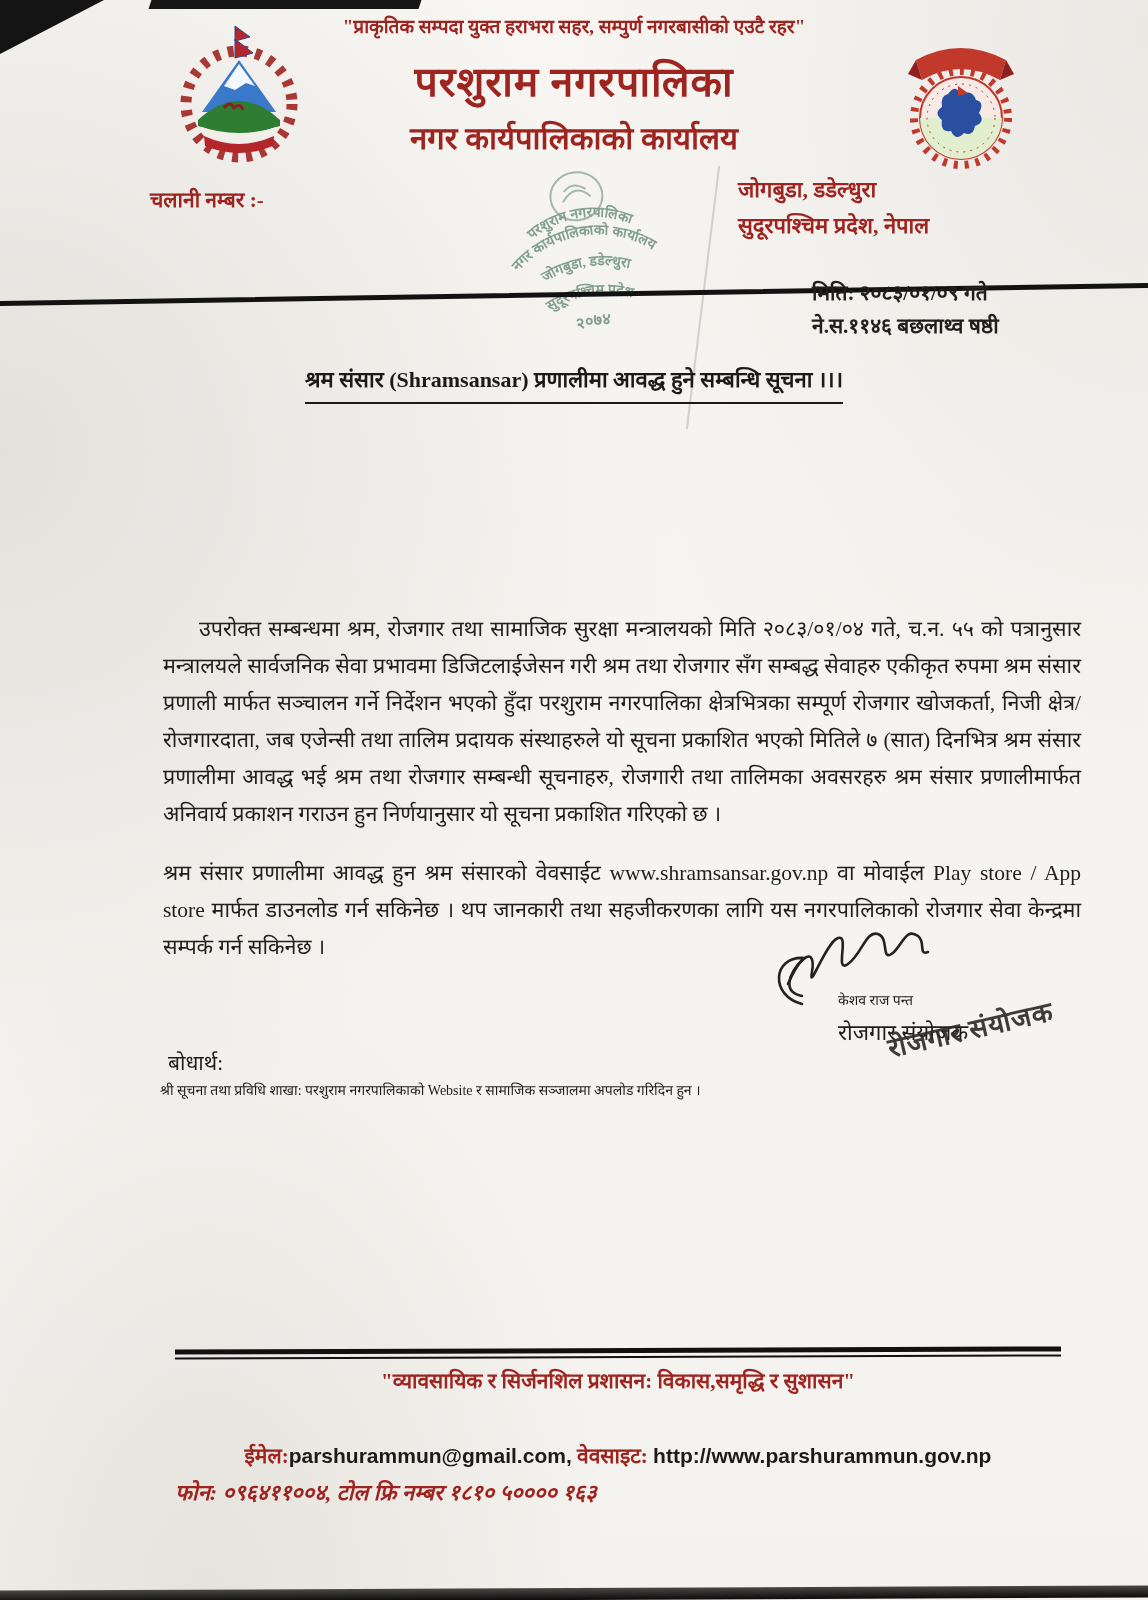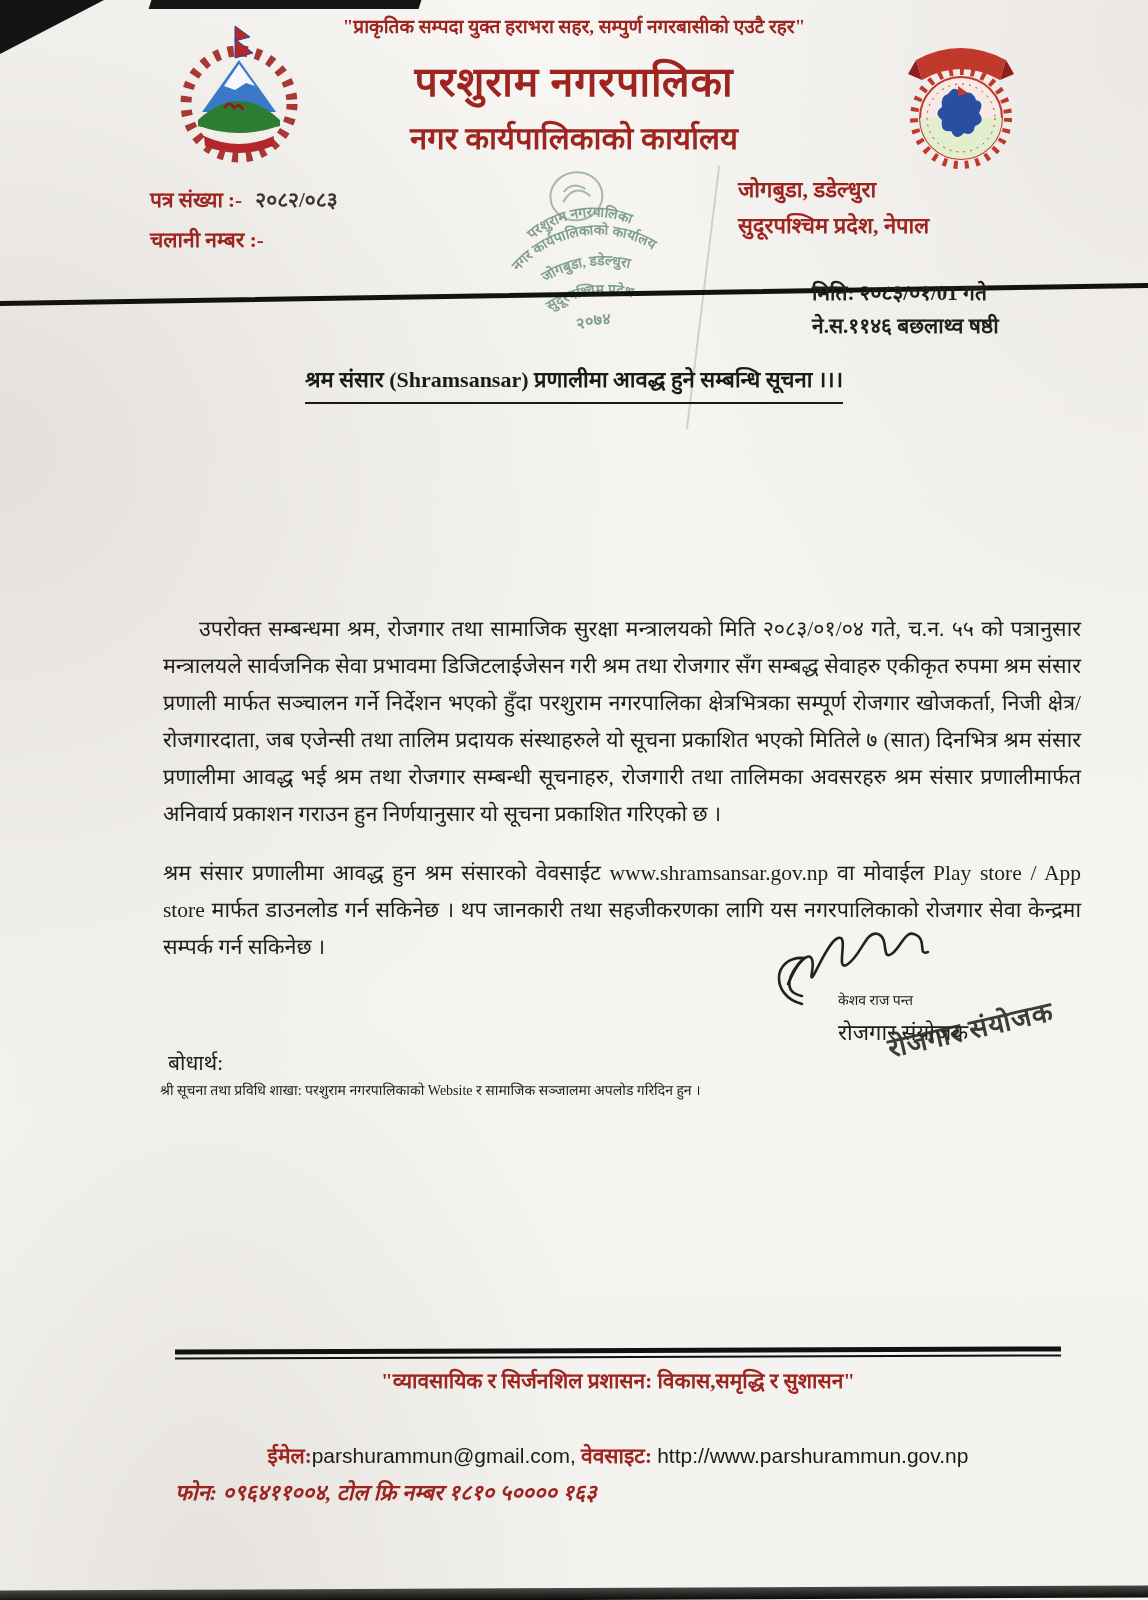--- a/index.html
+++ b/index.html
@@ -72,21 +72,21 @@
 
   
   .footer-rule{position:absolute;top:1348px;left:175px;width:886px;height:3px;
     border-top:5px solid #111;border-bottom:2px solid #111;transform:rotate(-.2deg);}
   .footer-motto{position:absolute;top:1366px;left:175px;width:886px;text-align:center;
     font-size:21px;font-weight:700;}
   .footer-phone{position:absolute;top:1476px;left:175px;width:886px;text-align:left;
     font-size:22px;font-weight:700;font-style:italic;}
   .footer-contact{position:absolute;top:1441px;left:175px;width:886px;text-align:center;
     font-size:21px;font-weight:700;}
-  .footer-contact .latin{color:#1d1b19;font-family:"Liberation Sans","DejaVu Sans",sans-serif;font-weight:400;}
+  .footer-contact .latin{color:#1d1b19;font-family:"Liberation Sans","DejaVu Sans",sans-serif;font-weight:700;}
 </style>
 </head>
 <body>
 
 <div class="page">
 
   <div class="corner-artifact"></div>
   <div class="top-strip"></div>
   <div class="fold-line"></div>
 
@@ -117,24 +117,20 @@
       <circle cx="63" cy="88" r="47" fill="none" stroke="#c0392b" stroke-width="8" stroke-dasharray="4 7"></circle>
       <circle cx="63" cy="88" r="41" fill="#f6e9e6" stroke="#c0392b" stroke-width="2"></circle>
       <path d="M22,88 A41,41 0 0 0 104,88 Z" fill="#e2efcf"></path>
       <path d="M50,64 q8,-11 13,1 q11,-7 15,5 q9,2 3,13 q7,9 -4,13 q-2,11 -11,7 q-8,9 -13,-2 q-11,2 -9,-11 q-9,-7 0,-13 q-2,-11 6,-13 Z" fill="#2a4fa0"></path>
       <path d="M60,56 L70,63 L60,66 Z" fill="#c0392b"></path>
       <circle cx="63" cy="88" r="34" fill="none" stroke="#c0392b" stroke-width="1" stroke-dasharray="2 5"></circle>
     </svg>
   </div>
 
   <div class="meta-left maroon">
-    <div>
-      <span>पत्र संख्या :-</span>
-      <span class="val">२०८२/०८३</span>
-    </div>
     <div>
       <span>चलानी नम्बर :-</span>
     </div>
   </div>
 
   <div class="office-stamp">
     <svg viewBox="0 0 200 205" width="200" height="205" style="transform:rotate(-8deg);">
       <defs>
         <path id="sArc1" d="M 42,92 A 95,95 0 0 1 162,90"></path>
         <path id="sArc2" d="M 30,118 A 105,105 0 0 1 174,115"></path>
@@ -155,21 +151,21 @@
   </div>
 
   <div class="meta-right maroon">
     <div>जोगबुडा, डडेल्धुरा</div>
     <div>सुदूरपश्चिम प्रदेश, नेपाल</div>
   </div>
 
   <div class="header-rule"></div>
 
   <div class="date-block">
-    <div>मिति: २०८३/०१/01 गते</div>
+    <div>मिति: २०८३/०१/०९ गते</div>
     <div>ने.स.११४६ बछलाथ्व षष्ठी</div>
   </div>
 
   <div class="subject">
     <span>श्रम संसार (Shramsansar) प्रणालीमा आवद्ध हुने सम्बन्धि सूचना ।।।</span>
   </div>
 
 
   <div class="para para1">उपरोक्त सम्बन्धमा श्रम, रोजगार तथा सामाजिक सुरक्षा मन्त्रालयको मिति २०८३/०१/०४ गते, च.न. ५५ को पत्रानुसार मन्त्रालयले सार्वजनिक सेवा प्रभावमा डिजिटलाईजेसन गरी श्रम तथा रोजगार सँग सम्बद्ध सेवाहरु एकीकृत रुपमा श्रम संसार प्रणाली मार्फत सञ्चालन गर्ने निर्देशन भएको हुँदा परशुराम नगरपालिका क्षेत्रभित्रका सम्पूर्ण रोजगार खोजकर्ता, निजी क्षेत्र/रोजगारदाता, जब एजेन्सी तथा तालिम प्रदायक संस्थाहरुले यो सूचना प्रकाशित भएको मितिले ७ (सात) दिनभित्र श्रम संसार प्रणालीमा आवद्ध भई श्रम तथा रोजगार सम्बन्धी सूचनाहरु, रोजगारी तथा तालिमका अवसरहरु श्रम संसार प्रणालीमार्फत अनिवार्य प्रकाशन गराउन हुन निर्णयानुसार यो सूचना प्रकाशित गरिएको छ ।</div>
   <div class="para para2">श्रम संसार प्रणालीमा आवद्ध हुन श्रम संसारको वेवसाईट www.shramsansar.gov.np वा मोवाईल Play store / App store मार्फत डाउनलोड गर्न सकिनेछ । थप जानकारी तथा सहजीकरणका लागि यस नगरपालिकाको रोजगार सेवा केन्द्रमा सम्पर्क गर्न सकिनेछ ।</div>

